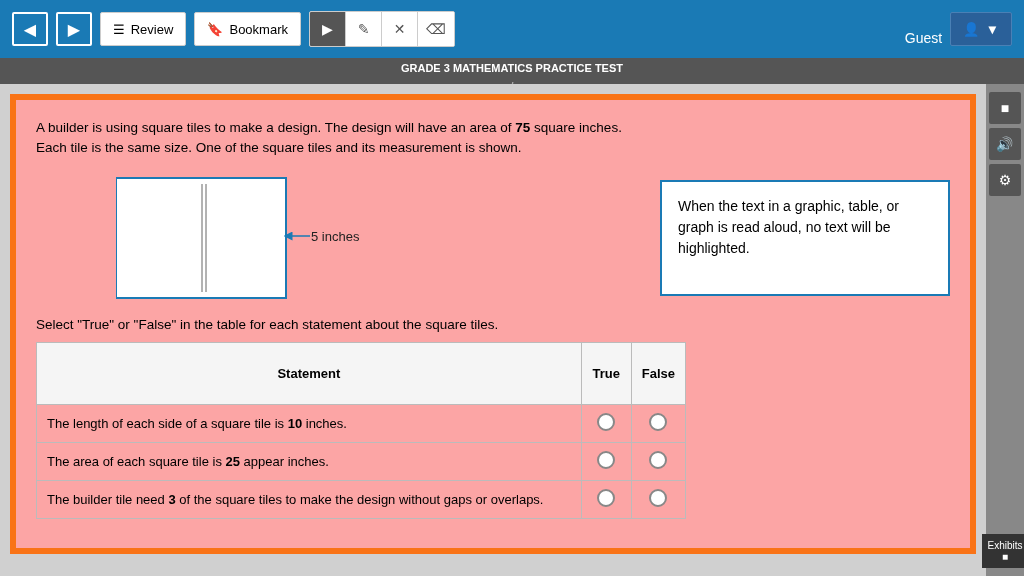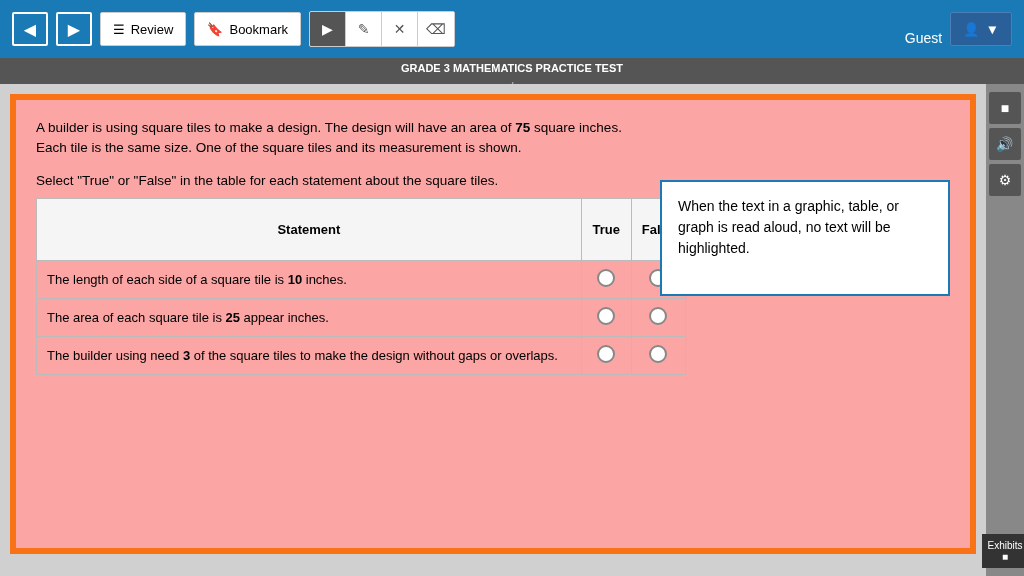--- a/index.html
+++ b/index.html
@@ -256,20 +256,39 @@
 
 <div class="main-area">
 
   <div class="content-panel">
     <div class="question-card">
 
       <div class="question-text">
         <span>A builder is using square tiles to make a design. The design will have an area of </span><span class="bold">75</span><span> square inches. Each tile is the same size. One of the square tiles and its measurement is shown.</span>
       </div>
 
+      <div style="position:relative; margin-bottom: 14px; height: 130px;">
+
+        <svg style="position:absolute; left:80px; top:0;" width="380" height="130">
+
+          <rect x="0" y="5" width="170" height="120" fill="white" stroke="#1a7ab5" stroke-width="2"></rect>
+
+          <line x1="86" y1="11" x2="86" y2="119" stroke="#666" stroke-width="1"></line>
+          <line x1="90" y1="11" x2="90" y2="119" stroke="#666" stroke-width="1"></line>
+
+          <text x="195" y="68" font-size="13" fill="#222" font-family="Arial">5 inches</text>
+
+          <line x1="194" y1="63" x2="172" y2="63" stroke="#1a7ab5" stroke-width="1.5" marker-end="url(#arrowhead)"></line>
+          <defs>
+            <marker id="arrowhead" markerWidth="6" markerHeight="6" refX="3" refY="3" orient="auto">
+              <path d="M0,0 L6,3 L0,6 Z" fill="#1a7ab5"></path>
+            </marker>
+          </defs>
+        </svg>
+      </div>
 
       <div class="tooltip-box">
         <p>When the text in a graphic, table, or graph is read aloud, no text will be highlighted.</p>
         <br>
       </div>
 
       <div class="select-text">Select "True" or "False" in the table for each statement about the square tiles.</div>
 
       <table class="answer-table">
         <thead>
@@ -289,21 +308,21 @@
           </tr>
           <tr>
             <td>
               <span>The area of each square tile is </span><strong>25</strong><span> appear inches.</span>
             </td>
             <td class="radio-cell"><div class="radio-circle"></div></td>
             <td class="radio-cell"><div class="radio-circle"></div></td>
           </tr>
           <tr>
             <td>
-              <span>The builder using need </span><strong>3</strong><span> of the square tiles to make the design without gaps or overlaps.</span>
+              <span>The builder tile need </span><strong>3</strong><span> of the square tiles to make the design without gaps or overlaps.</span>
             </td>
             <td class="radio-cell"><div class="radio-circle"></div></td>
             <td class="radio-cell"><div class="radio-circle"></div></td>
           </tr>
         </tbody>
       </table>
 
     </div>
   </div>
 

